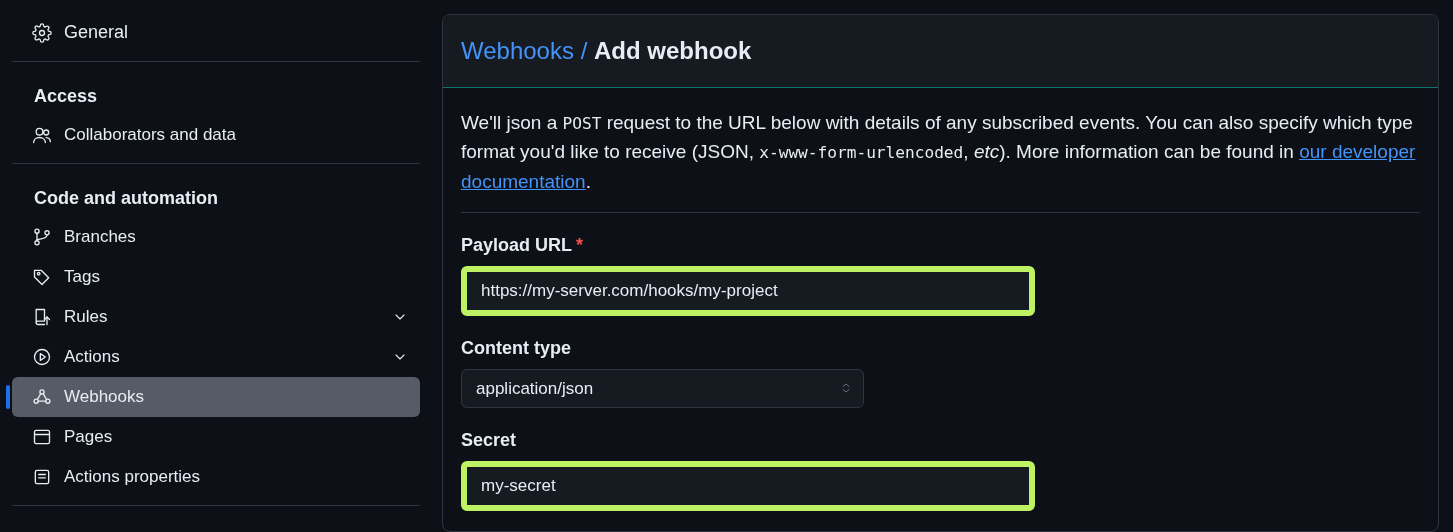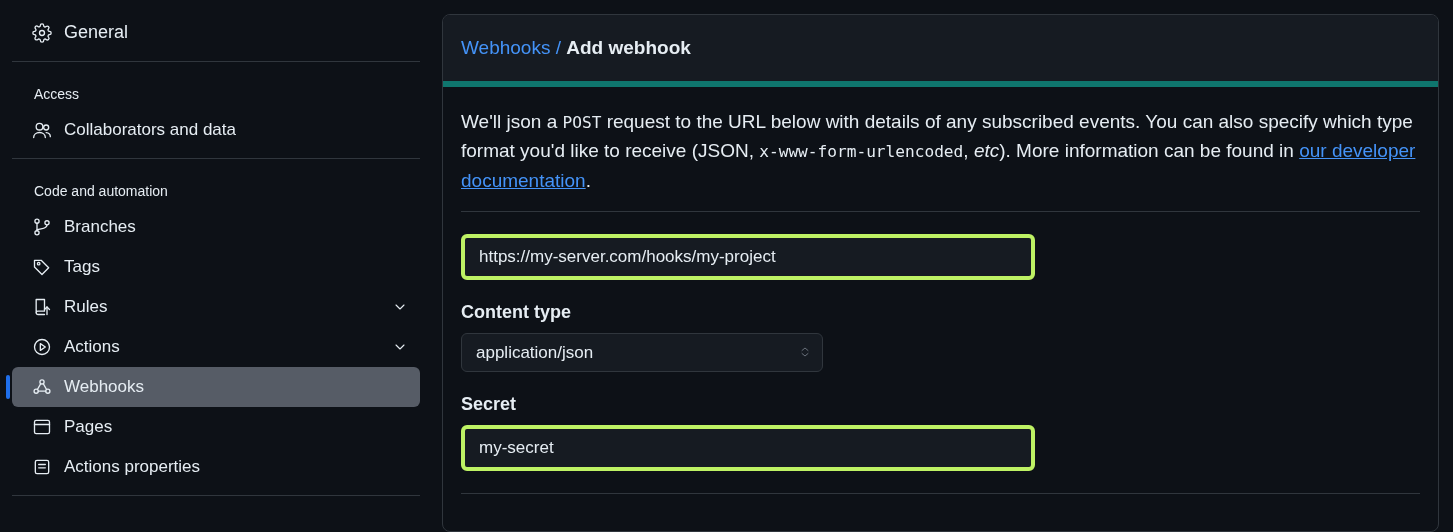--- a/index.html
+++ b/index.html
@@ -16,22 +16,22 @@
   .sidebar {
     width: 432px;
     padding: 12px 12px 0 12px;
   }
   .side-section {
     border-bottom: 1px solid #30363d;
     padding-bottom: 8px;
     margin-bottom: 8px;
   }
   .side-heading {
-    font-size: 14px;
-    font-weight: 400;
+    font-size: 18px;
+    font-weight: 700;
     color: #e6edf3;
     padding: 16px 8px 8px 22px;
   }
   .side-item {
     display: flex;
     align-items: center;
     gap: 12px;
     padding: 10px 12px 10px 20px;
     border-radius: 6px;
     color: #e6edf3;
@@ -62,22 +62,22 @@
   }
   .panel {
     border: 1px solid #30363d;
     border-radius: 8px;
     overflow: hidden;
     height: 100%;
   }
   .panel-header {
     background: #161b22;
     padding: 22px 18px;
-    font-size: 19px;
-    border-bottom: 6px solid #0f766e;
+    font-size: 24px;
+    border-bottom: 1px solid #0f766e;
   }
   .panel-header a { color: #4493f8; text-decoration: none; }
   .panel-header .sep { color: #4493f8; }
   .panel-header .current { color: #e6edf3; font-weight: 600; }
   .panel-body {
     padding: 20px 18px;
   }
   .intro {
     font-size: 19px;
     line-height: 1.55;
@@ -87,29 +87,29 @@
   }
   .intro code { font-family: ui-monospace, SFMono-Regular, Menlo, monospace; font-size: 0.85em; }
   .intro em { }
   .intro a { color: #4493f8; text-decoration: underline; }
   .form-group { margin-top: 22px; }
   .form-label { font-weight: 600; font-size: 18px; display:block; margin-bottom: 10px; }
   .req { color: #f85149; margin-left: 4px; }
   .text-input {
     width: 574px;
     background: #161b22;
-    border: 4px solid #bef264;
+    border: 6px solid #bef264;
     border-radius: 6px;
     padding: 9px 14px;
     color: #e6edf3;
     font-size: 17px;
     font-family: inherit;
   }
   .select-wrap {
-    width: 362px;
+    width: 403px;
     position: relative;
   }
   .select {
     width: 100%;
     background: #161b22;
     border: 1px solid #30363d;
     border-radius: 6px;
     padding: 9px 14px;
     color: #e6edf3;
     font-size: 17px;
@@ -257,20 +257,23 @@
   <div class="panel">
     <div class="panel-header">
       <a>Webhooks</a><span class="sep"> / </span><span class="current">Add webhook</span>
     </div>
     <div class="panel-body">
       <p class="intro">
         <span>We'll json a </span><code>POST</code><span> request to the URL below with details of any subscribed events. You can also specify which type format you'd like to receive (JSON, </span><code>x-www-form-urlencoded</code><span>, </span><em>etc</em><span>). More information can be found in </span><a href="#">our developer documentation</a><span>.</span>
       </p>
 
       <div class="form-group">
+        <label class="form-label">
+          <span>Payload URL</span><span class="req">*</span>
+        </label>
         <input type="text" class="text-input" value="https://my-server.com/hooks/my-project" style="">
       </div>
 
       <div class="form-group">
         <label class="form-label">Content type</label>
         <div class="select-wrap">
           <select class="select">
             <option>application/json</option>
           </select>
           <span class="select-caret">

